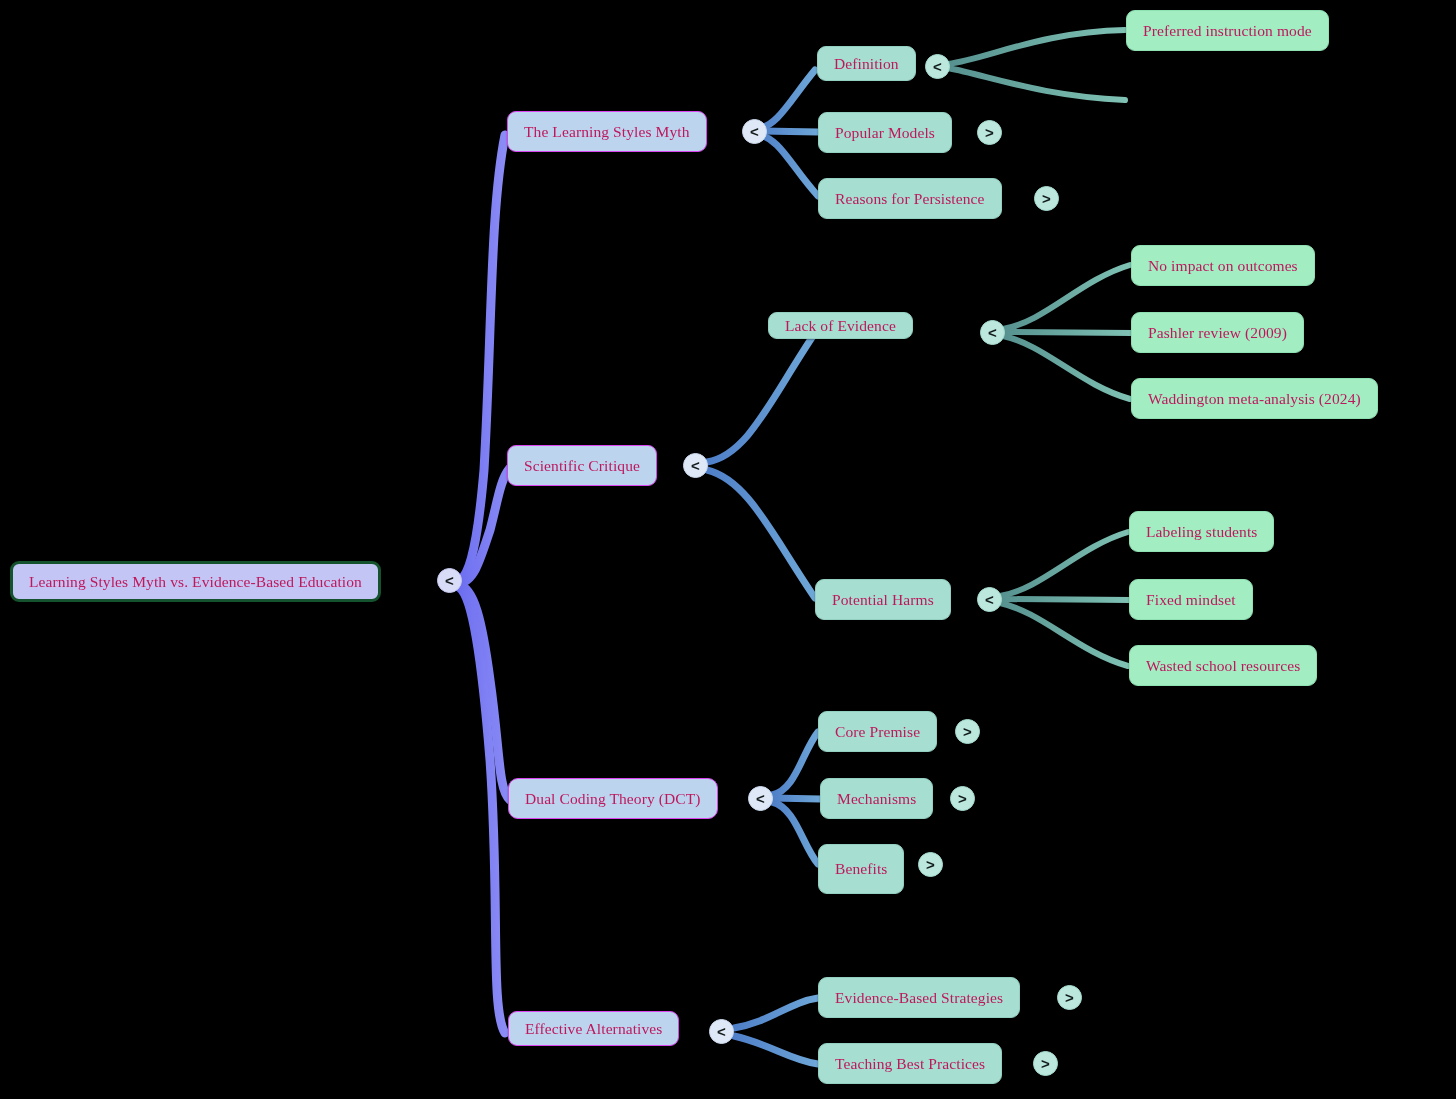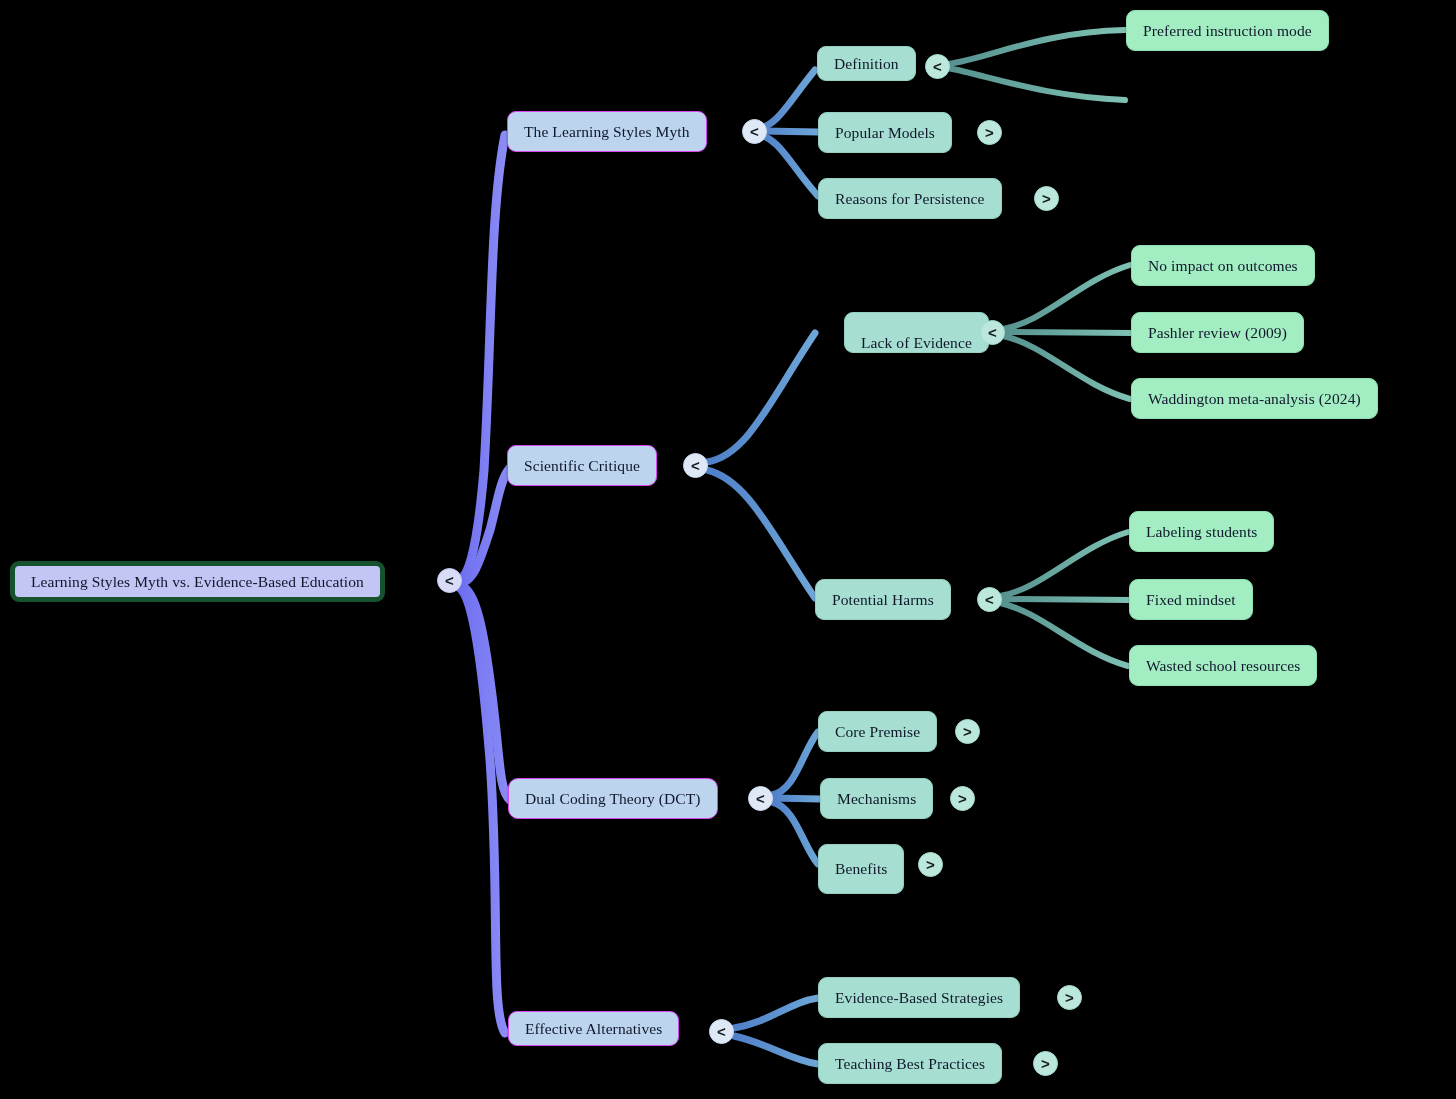--- a/index.html
+++ b/index.html
@@ -25,27 +25,27 @@
   }
   .node {
     position: absolute;
     box-sizing: border-box;
     display: flex;
     align-items: center;
     border-radius: 9px;
     padding: 0 16px;
     white-space: nowrap;
     font-size: 15.5px;
-    color: #0f172a;
+    color: #be185d;
     letter-spacing: 0.1px;
     box-shadow: 0 1px 2px rgba(0,0,0,0.35);
   }
   .node.root {
     background: #c3c6f5;
-    border: 5px solid #14532d;
+    border: 3px solid #14532d;
     font-size: 15.5px;
   }
   .node.lvl1 {
     background: #bdd4ef;
     border: 1px solid #d946ef;
   }
   .node.lvl2 {
     background: #a6dfd1;
     border: 1px solid #93d0c2;
   }
@@ -186,21 +186,21 @@
     <span>&gt;</span>
   </div>
 
   <div class="node lvl1" style="left:507px; top:445px; height:41px;">
     <span>Scientific Critique</span>
   </div>
   <div class="toggle t-blue" style="left:683px; top:453px; width:25px; height:25px;">
     <span>&lt;</span>
   </div>
 
-  <div class="node lvl2" style="left:844px; top:312px; height:41px;align-items:flex-end;">
+  <div class="node lvl2" style="left:768px; top:312px; height:27px;">
     <span>Lack of Evidence</span>
   </div>
   <div class="toggle t-teal" style="left:980px; top:320px; width:25px; height:25px;">
     <span>&lt;</span>
   </div>
 
   <div class="node lvl3" style="left:1131px; top:245px; height:41px;">
     <span>No impact on outcomes</span>
   </div>
   <div class="node lvl3" style="left:1131px; top:312px; height:41px;">

